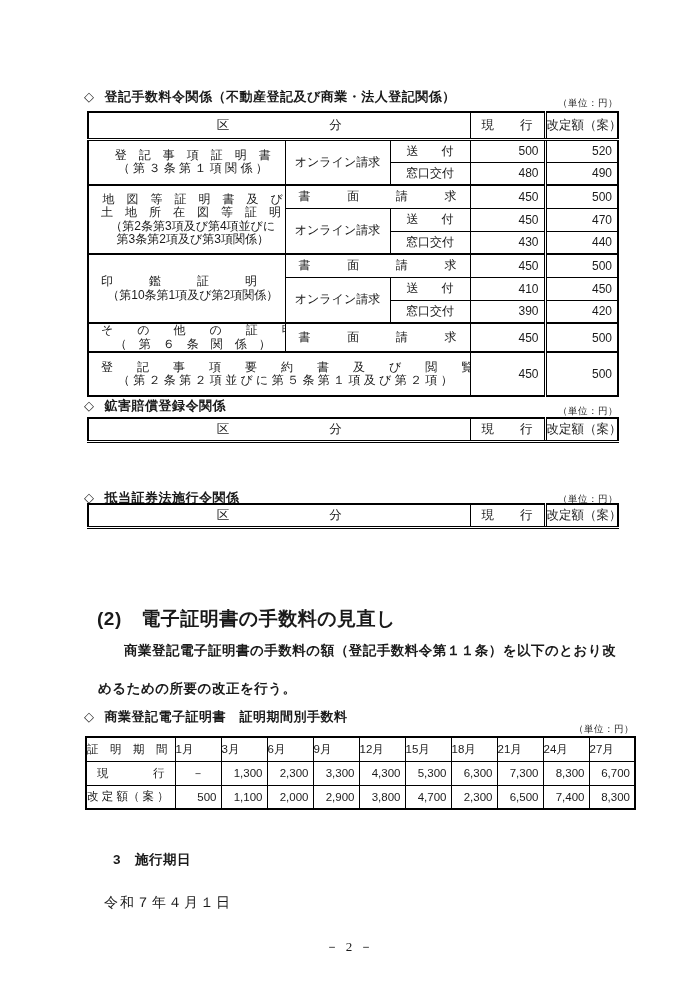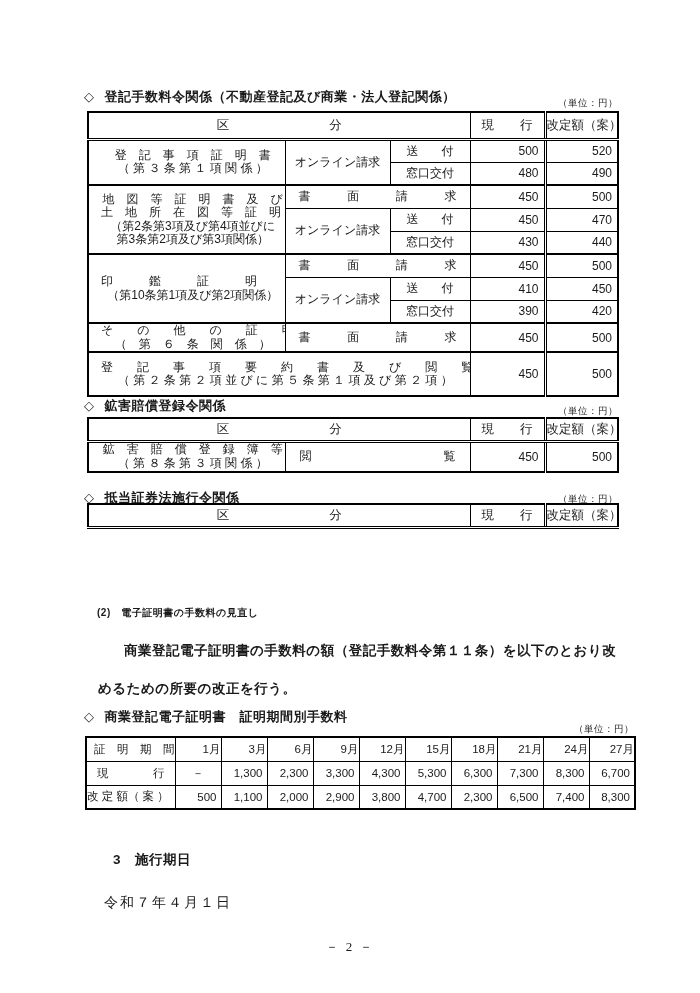--- a/index.html
+++ b/index.html
@@ -38,21 +38,21 @@
   table.mon {
     border-collapse:collapse; table-layout:fixed; width:549px;
     border:2px solid #000;
   }
   table.mon td {
     border:1px solid #000; padding:0; font-size:11.5px; vertical-align:middle;
     overflow:hidden; white-space:pre;
   }
   table.mon td.mnum { text-align:right; padding-right:4px; }
   table.mon td.ctr { text-align:center; }
-  table.mon td.mhead { text-align:right; }
+  table.mon td.mhead { text-align:left; }
   table.mon .pair { padding:0 10px; }
   .revlbl { padding-left:7px; }
   
   .serif { font-family:"Liberation Serif", serif; }
   .para { font-size:13.5px; line-height:38px; letter-spacing:0.5px; }
   .para .ind { text-indent:26px; }
   .pagenum { width:100%; text-align:center; font-size:13px; letter-spacing:2px; }
 </style>
 </head>
 <body>
@@ -146,26 +146,20 @@
         <col style="width:80px">
         <col style="width:75px">
         <col style="width:73px">
       </colgroup>
     <tbody>
     <tr class="head" style="height:23px">
       <td colspan="3"><div class="kubunhead"><span>区</span><span>分</span></div></td>
       <td class="curhead"><div class="pair"><span>現</span><span>行</span></div></td>
       <td class="rev ctrtxt">改定額（案）</td>
     </tr>
-    <tr style="height:31px">
-      <td class="lbl"><div>鉱　害　賠　償　登　録　簿　等</div><div>（ 第 ８ 条 第 ３ 項 関 係 ）</div></td>
-      <td colspan="2" class="etscell"><div class="pair"><span>閲</span><span>覧</span></div></td>
-      <td class="num">450</td>
-      <td class="num rev">500</td>
-    </tr>
     </tbody>
   </table>
 
   <div class="abs h-gothic" style="left:84px; top:489px;"><span class="dia">◇</span><span>抵当証券法施行令関係</span></div>
   <div class="abs unit" style="right:82px; top:493px;">（単位：円）</div>
 
   <table class="fee abs" style="left:87px; top:503px;">
     <colgroup>
         <col style="width:197px">
         <col style="width:105px">
@@ -175,21 +169,21 @@
       </colgroup>
     <tbody>
     <tr class="head" style="height:23px">
       <td colspan="3"><div class="kubunhead"><span>区</span><span>分</span></div></td>
       <td class="curhead"><div class="pair"><span>現</span><span>行</span></div></td>
       <td class="rev ctrtxt">改定額（案）</td>
     </tr>
     </tbody>
   </table>
 
-  <div class="abs h-gothic" style="left:97px; top:606px; font-size:10px;">(2)　電子証明書の手数料の見直し</div>
+  <div class="abs h-gothic" style="left:97px; top:606px; font-size:19px;">(2)　電子証明書の手数料の見直し</div>
   <div class="abs serif para" style="left:98px; top:632px; width:520px;font-weight:bold;">
     <div class="ind">商業登記電子証明書の手数料の額（登記手数料令第１１条）を以下のとおり改</div>
     <div>めるための所要の改正を行う。</div>
   </div>
 
   <div class="abs h-gothic" style="left:84px; top:708px;"><span class="dia">◇</span><span>商業登記電子証明書　証明期間別手数料</span></div>
   <div class="abs unit" style="right:66px; top:723px;">（単位：円）</div>
 
   <table class="mon abs" style="left:85px; top:736px;">
     <colgroup>

